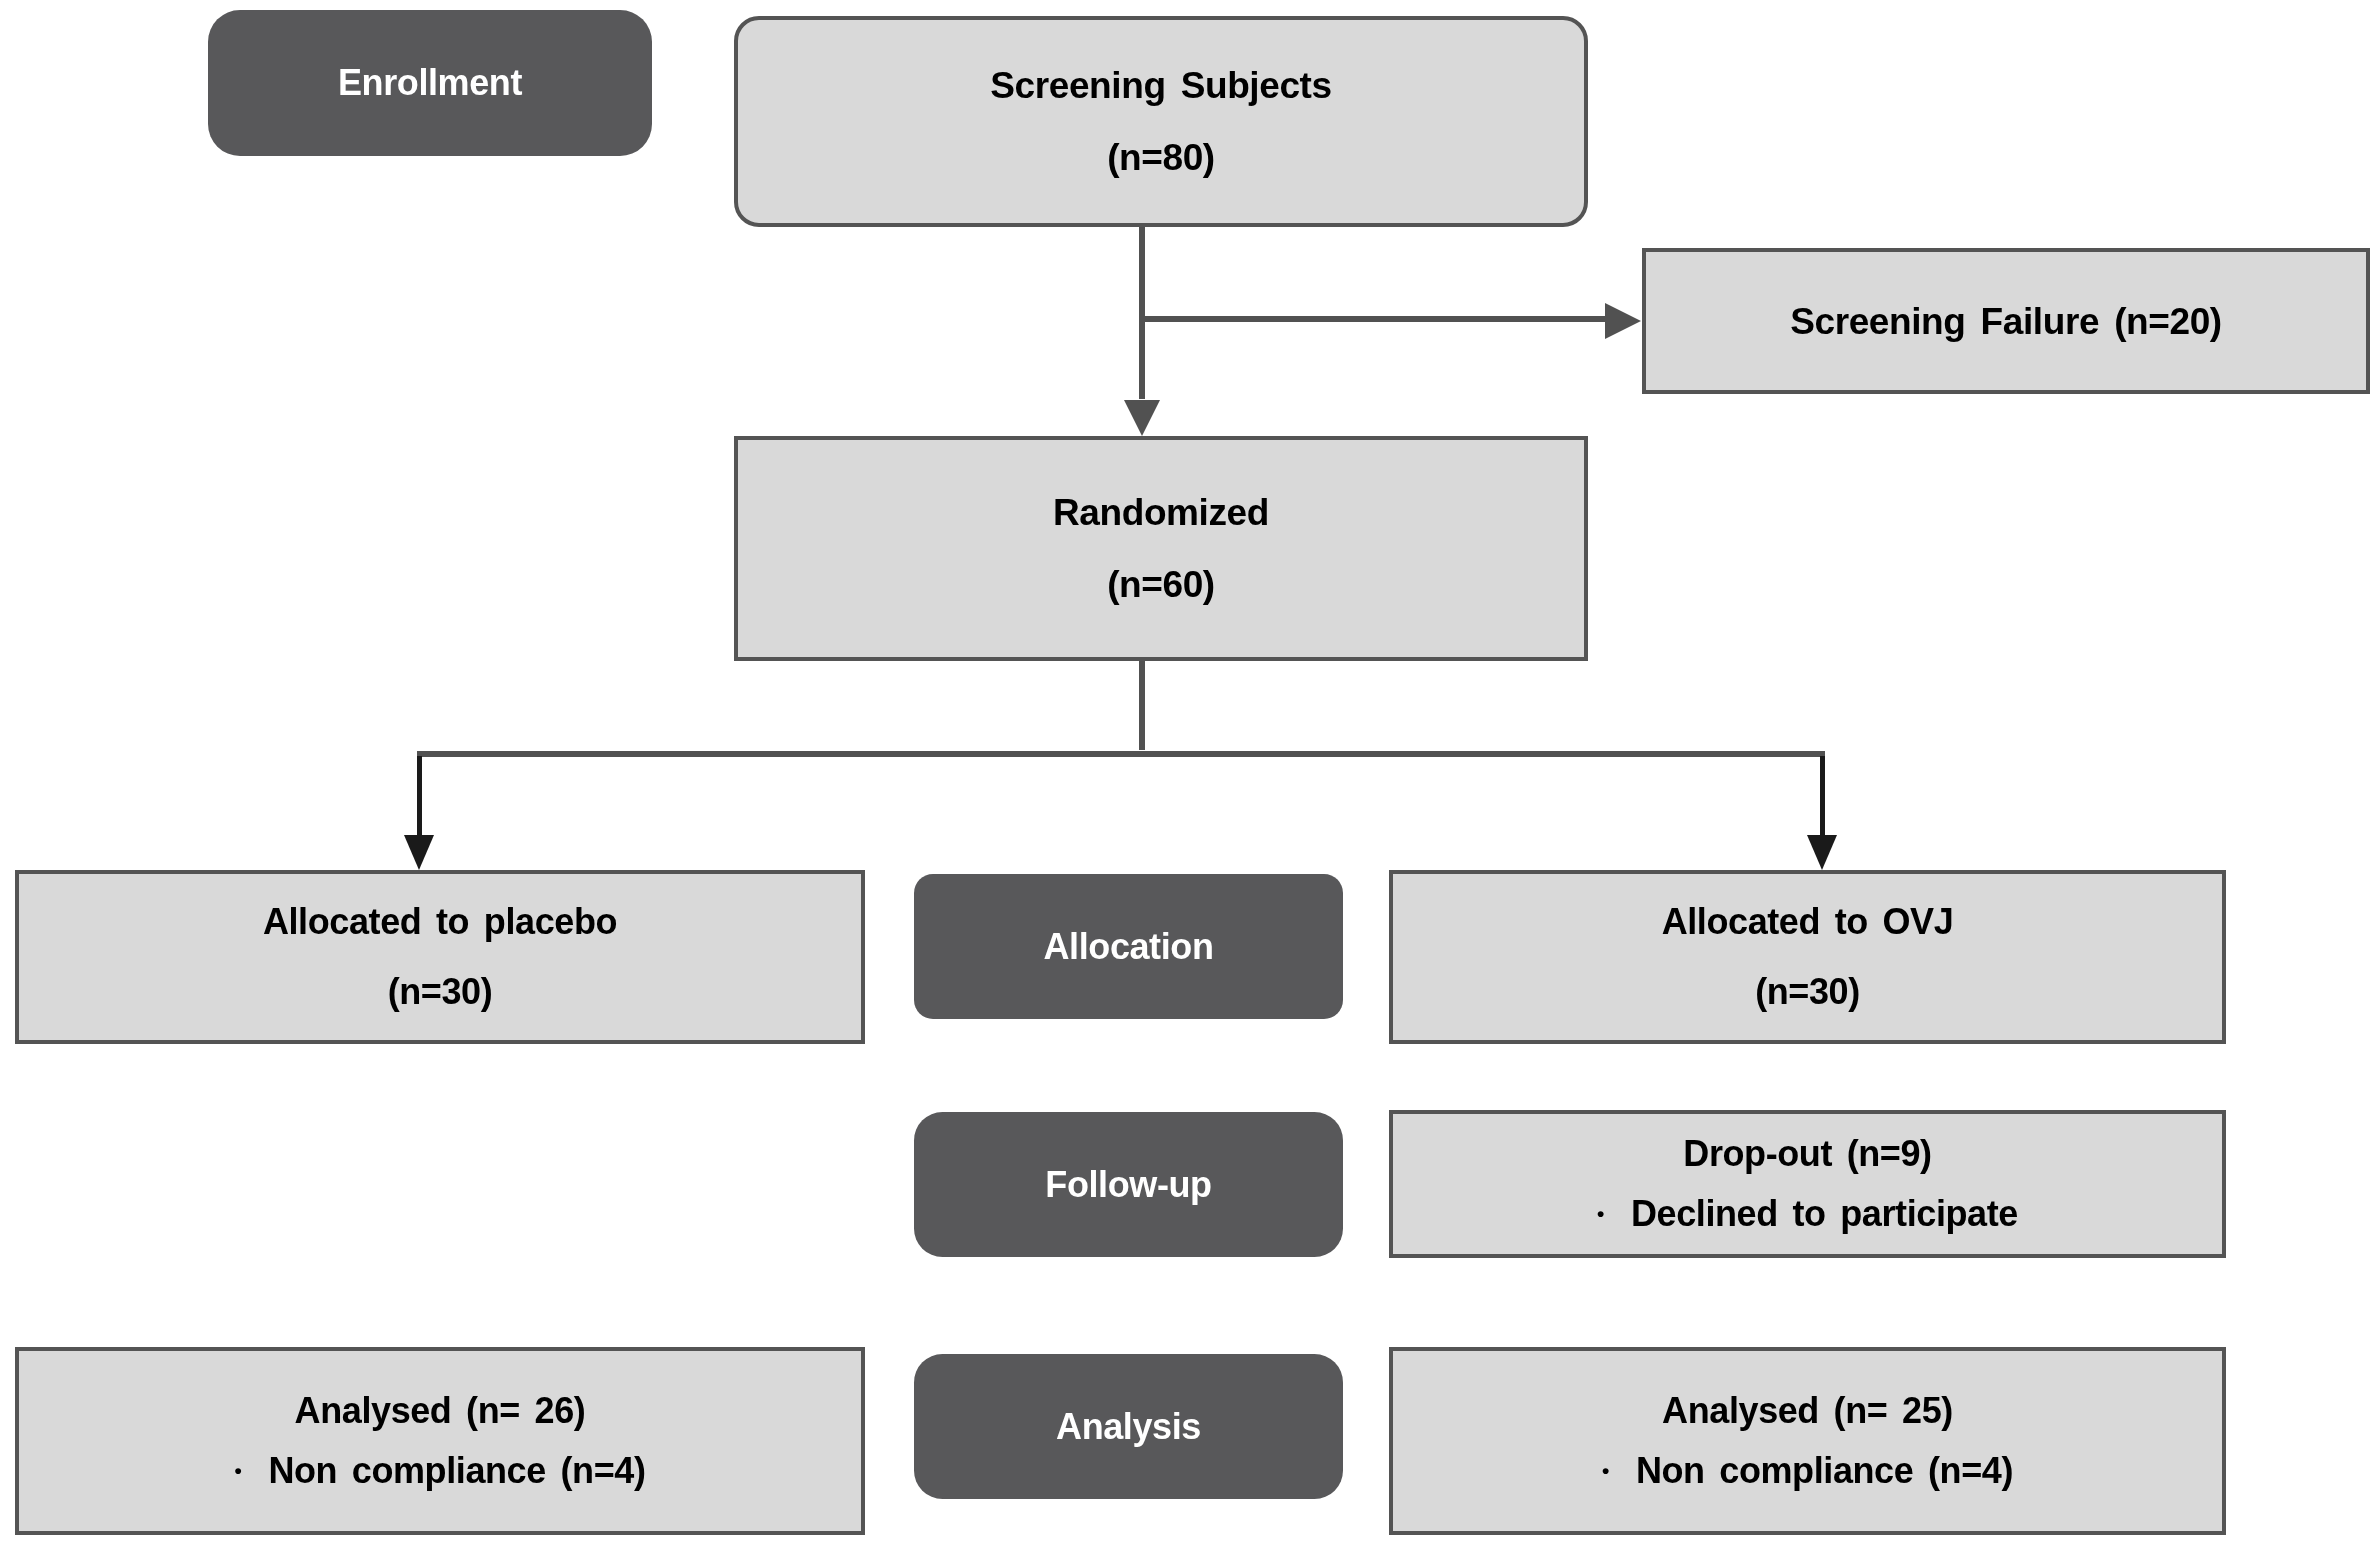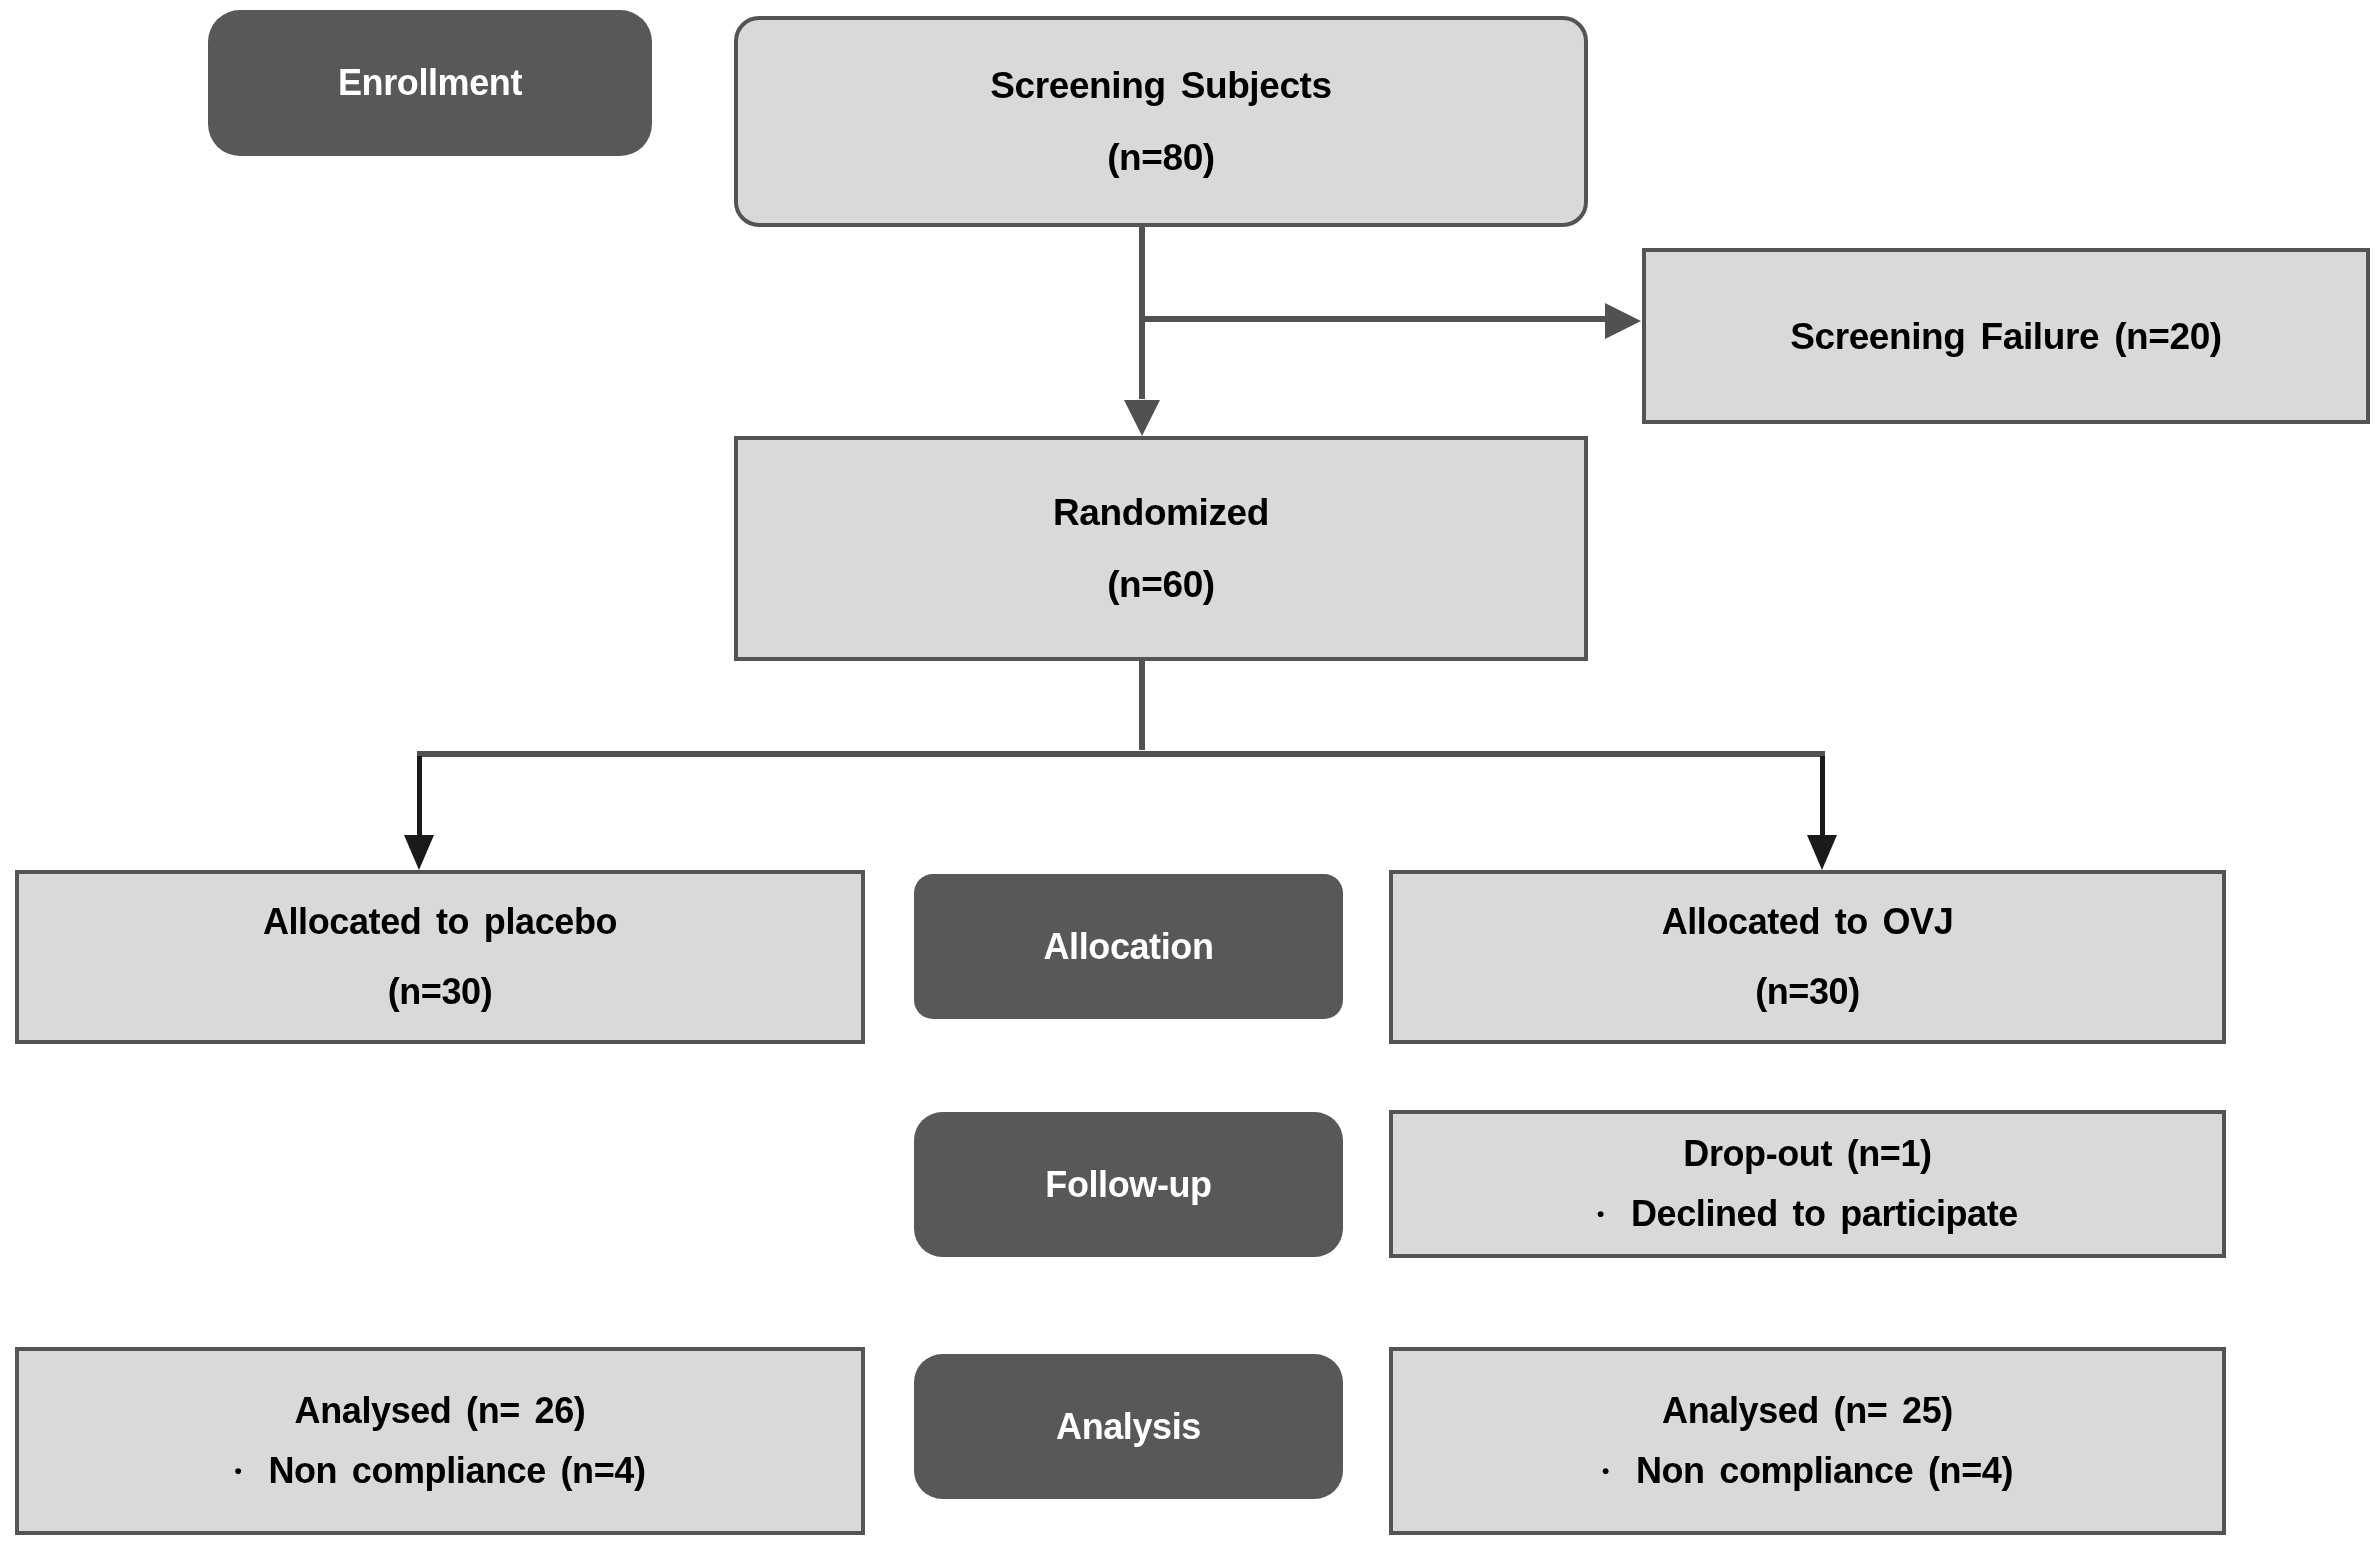--- a/index.html
+++ b/index.html
@@ -26,21 +26,21 @@
   .dark{background:var(--dark-fill);color:var(--dark-text);border-radius:32px;}
   .tline-item{line-height:1;}
   .big .tline-item{margin:17.4px 0;}
   .small .tline-item{margin:12px 0;}
   .bullet-line{display:flex;align-items:center;gap:27px;}
   .bullet{font-size:0.58em;line-height:1;}
 
   
   #enrollment{left:208px;top:10.3px;width:444px;height:146px;font-size:36px;}
   #screening{left:734px;top:16px;width:854px;height:211px;font-size:37px;border-radius:25px;}
-  #screening-failure{left:1642px;top:248px;width:728px;height:176px;font-size:37px;}
+  #screening-failure{left:1642px;top:248px;width:728px;height:146px;font-size:37px;}
   #randomized{left:734px;top:436px;width:854px;height:225px;font-size:37px;}
   #alloc-left{left:15px;top:870px;width:850px;height:174px;font-size:36px;}
   #allocation{left:914px;top:874px;width:429px;height:145px;font-size:36px;border-radius:19px;}
   #alloc-right{left:1389px;top:870px;width:837px;height:174px;font-size:36px;}
   #dropout-left{left:15px;top:1110px;width:850px;height:148px;font-size:36px;}
   #followup{left:914px;top:1112px;width:429px;height:145px;font-size:36px;border-radius:28.5px;}
   #dropout-right{left:1389px;top:1110px;width:837px;height:148px;font-size:36px;}
   #analysed-left{left:15px;top:1347px;width:850px;height:188px;font-size:36px;}
   #analysis{left:914px;top:1354px;width:429px;height:145px;font-size:36px;border-radius:28.5px;}
   #analysed-right{left:1389px;top:1347px;width:837px;height:188px;font-size:36px;}
@@ -96,21 +96,21 @@
     <div class="tline-item">(n=30)</div>
   </div>
 
   <div class="box light big" id="alloc-right">
     <div class="tline-item">Allocated to OVJ</div>
     <div class="tline-item">(n=30)</div>
   </div>
 
 
   <div class="box light small" id="dropout-right">
-    <div class="tline-item">Drop-out (n=1)</div>
+    <div class="tline-item">Drop-out (n=9)</div>
     <div class="tline-item bullet-line">
       <span class="bullet">•</span>
       <span>Declined to participate</span>
     </div>
   </div>
 
   <div class="box light small" id="analysed-left">
     <div class="tline-item">Analysed (n= 26)</div>
     <div class="tline-item bullet-line">
       <span class="bullet">•</span>

